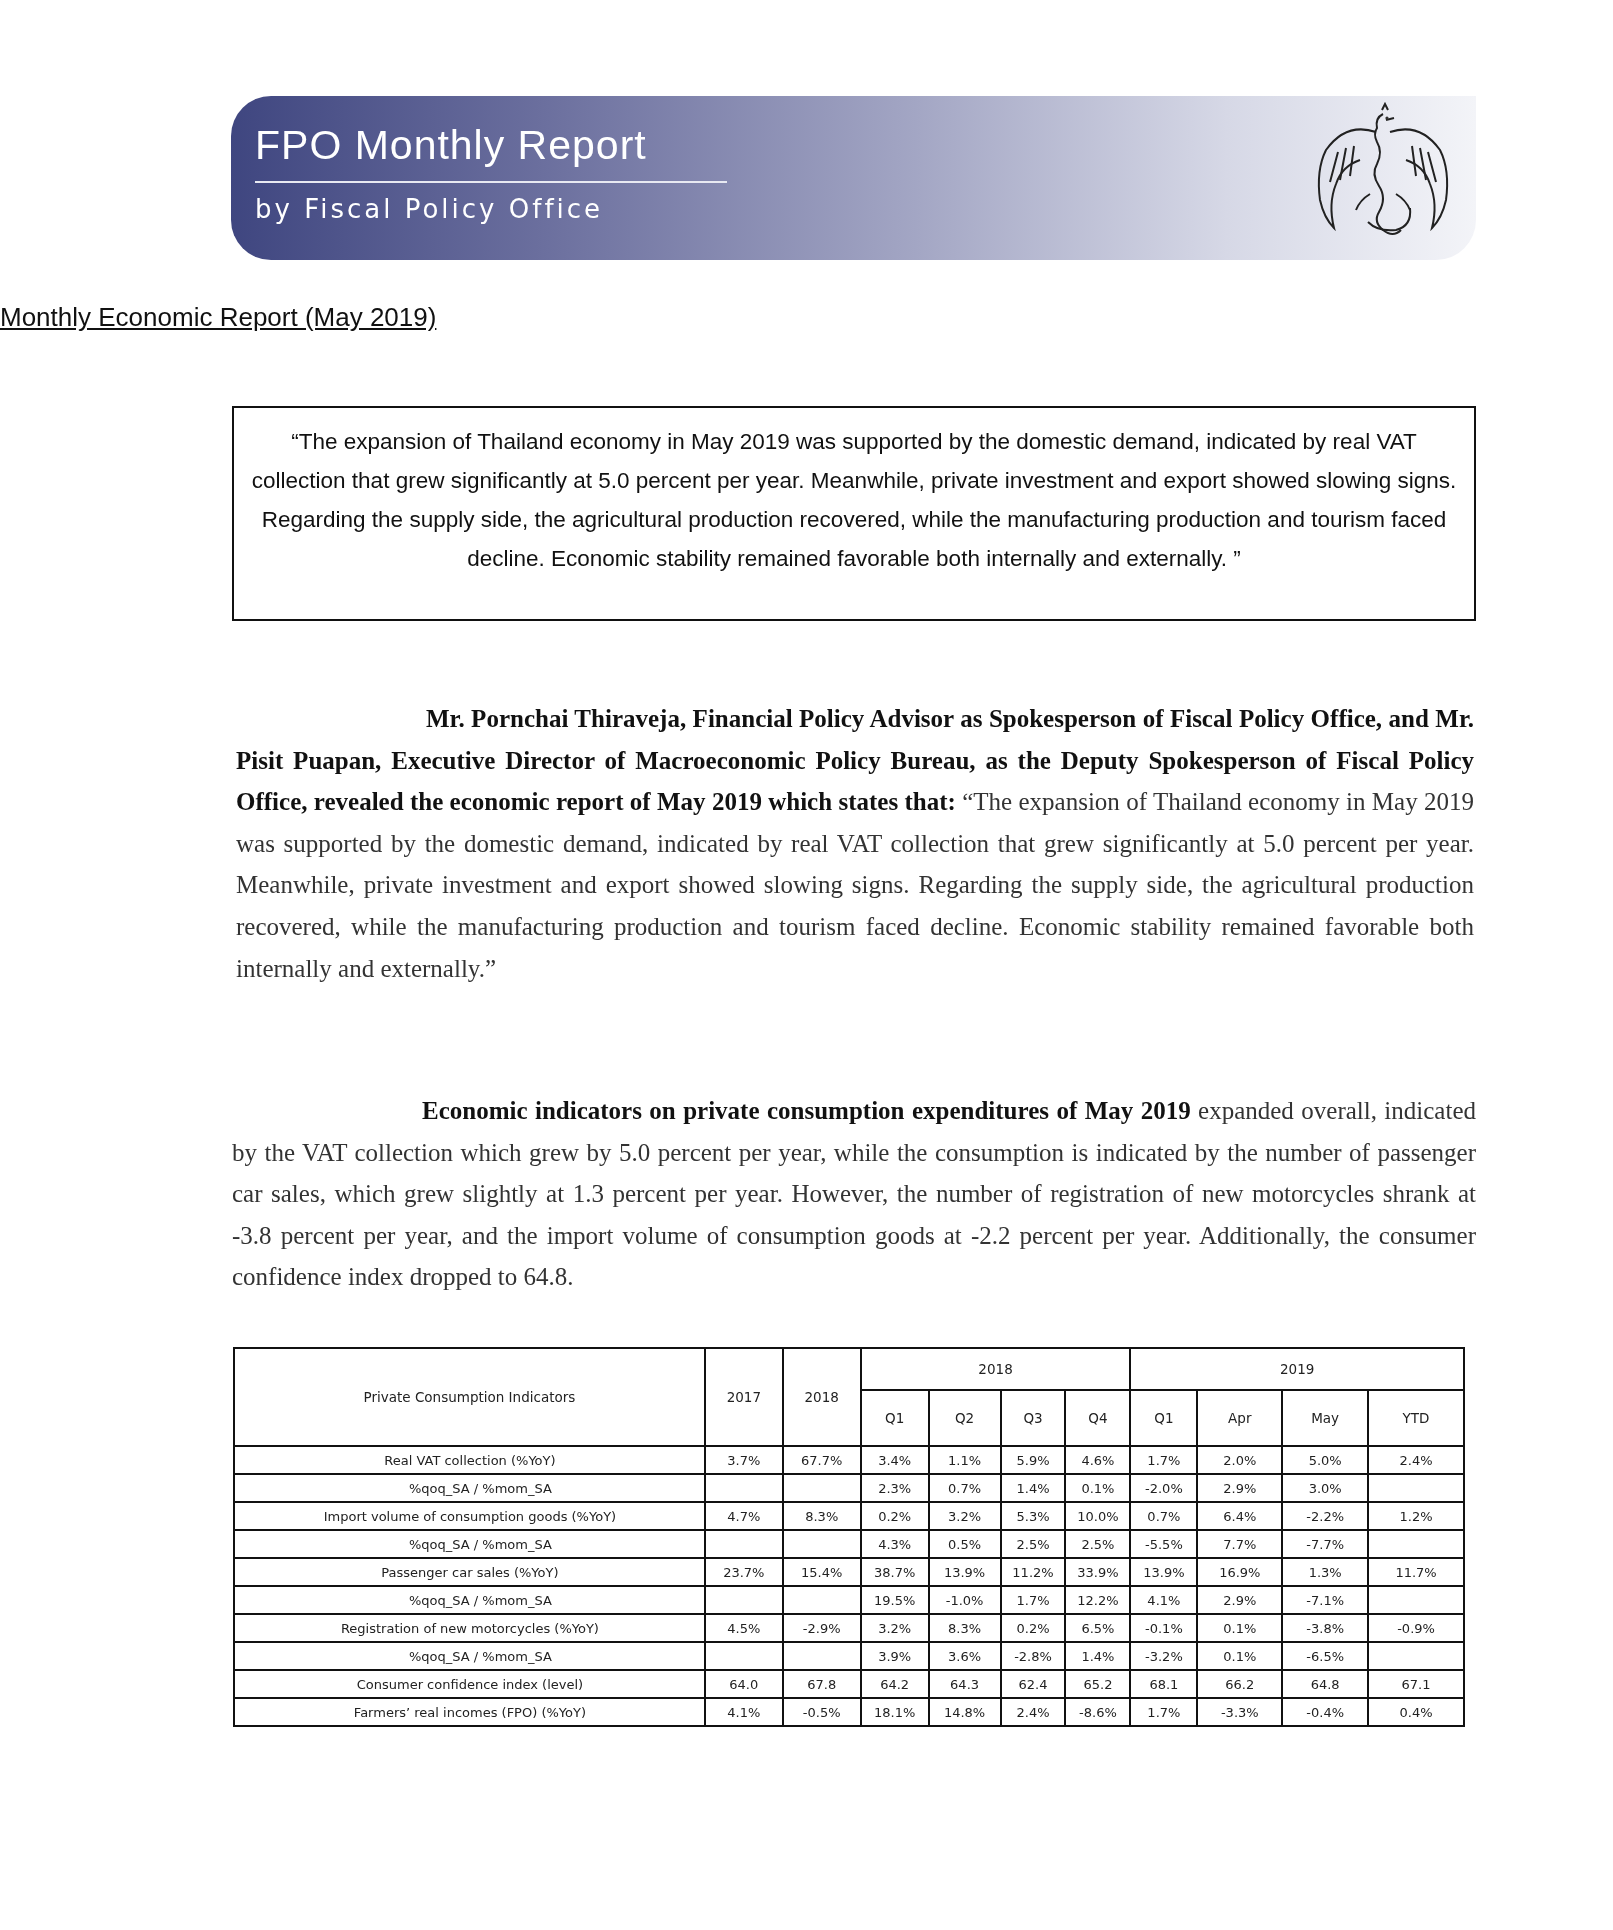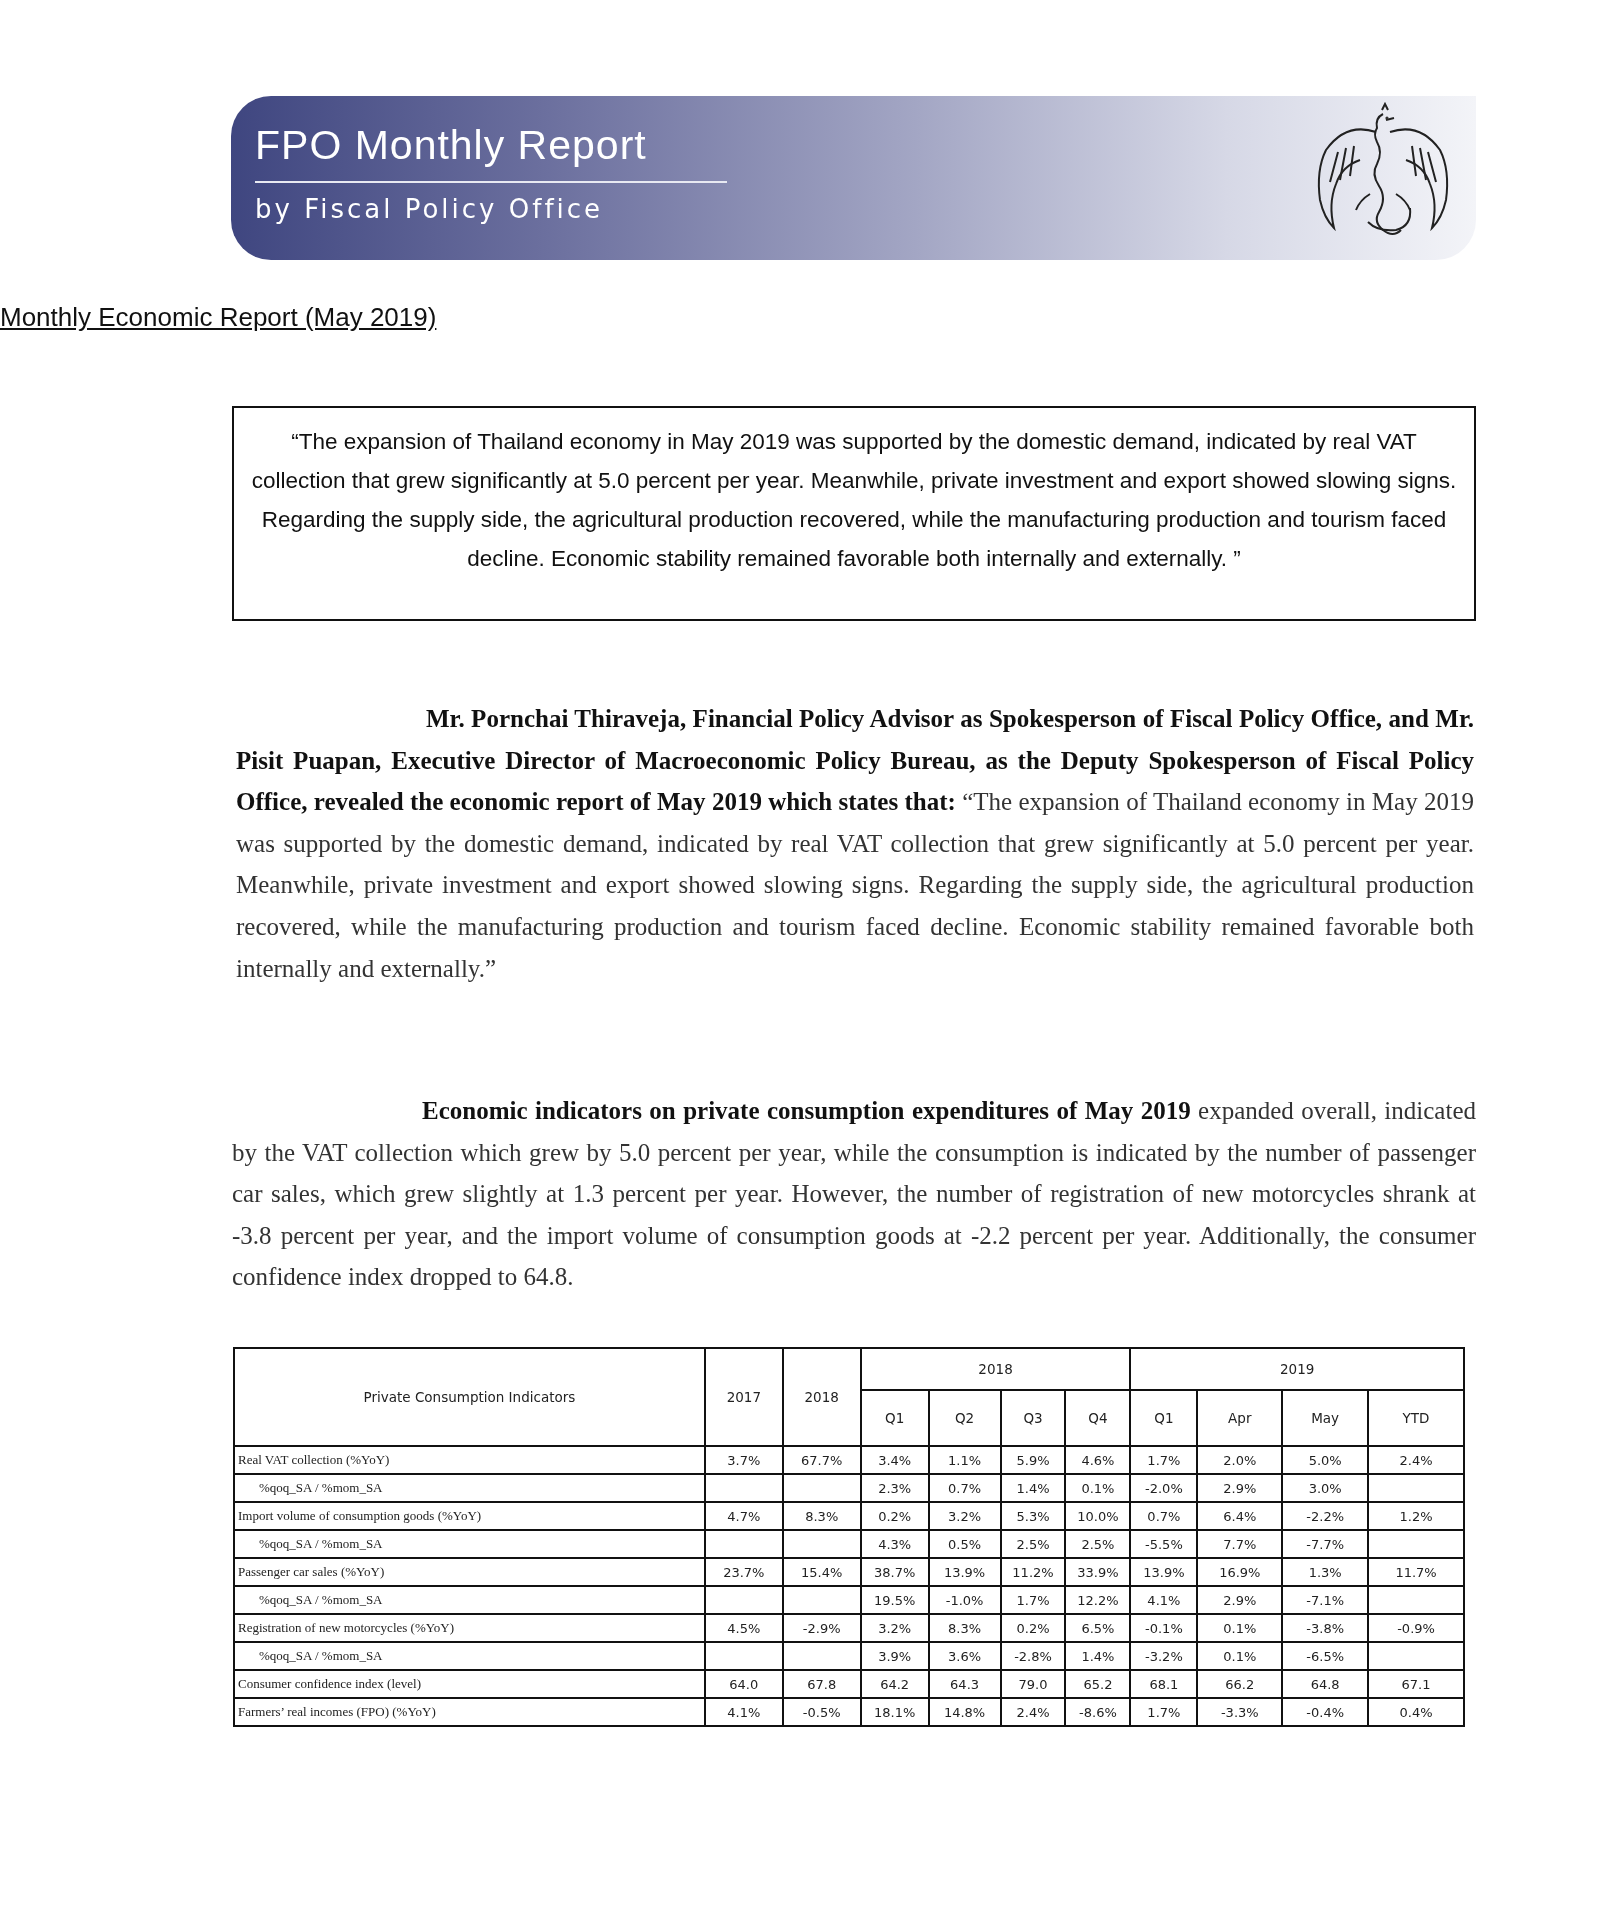--- a/index.html
+++ b/index.html
@@ -19,21 +19,21 @@
 
   .para { position:absolute; left:236px; width:1238px; font-family:Liberation Serif, serif; font-size:25px; line-height:41.6px; text-align:justify; color:#333; }
   .para1 { top:698px; }
   .para2 { top:1090px; left:232px; width:1244px; }
   .para b { color:#111; font-weight:bold; }
   .indent { display:inline-block; width:190px; }
 
   table.data { position:absolute; left:233px; top:1347px; width:1232px; border-collapse:collapse; font-family:"DejaVu Sans", sans-serif; font-size:13px; color:#222; }
   table.data td, table.data th { border:2px solid #111; padding:0 2px; height:26px; text-align:center; font-weight:normal; }
   table.data th { font-size:13.5px; }
-  table.data td.label { text-align:left; padding-left:3px;font-family:Liberation Serif, serif; }
+  table.data td.label { text-align:center; padding-left:3px; }
   table.data td.sub { padding-left:24px; }
   table.data tr.top-head th { height:40px; }
   table.data tr.q-head th { height:54px; }
 </style>
 </head>
 <body>
 
 <div class="banner">
   <div class="banner-title">FPO Monthly Report</div>
   <div class="banner-rule"></div>
@@ -205,21 +205,21 @@
         <td>0.1%</td>
         <td>-6.5%</td>
         <td></td>
       </tr>
       <tr>
         <td class="label">Consumer confidence index (level)</td>
         <td>64.0</td>
         <td>67.8</td>
         <td>64.2</td>
         <td>64.3</td>
-        <td>79.0</td>
+        <td>62.4</td>
         <td>65.2</td>
         <td>68.1</td>
         <td>66.2</td>
         <td>64.8</td>
         <td>67.1</td>
       </tr>
       <tr>
         <td class="label">Farmers’ real incomes (FPO) (%YoY)</td>
         <td>4.1%</td>
         <td>-0.5%</td>

